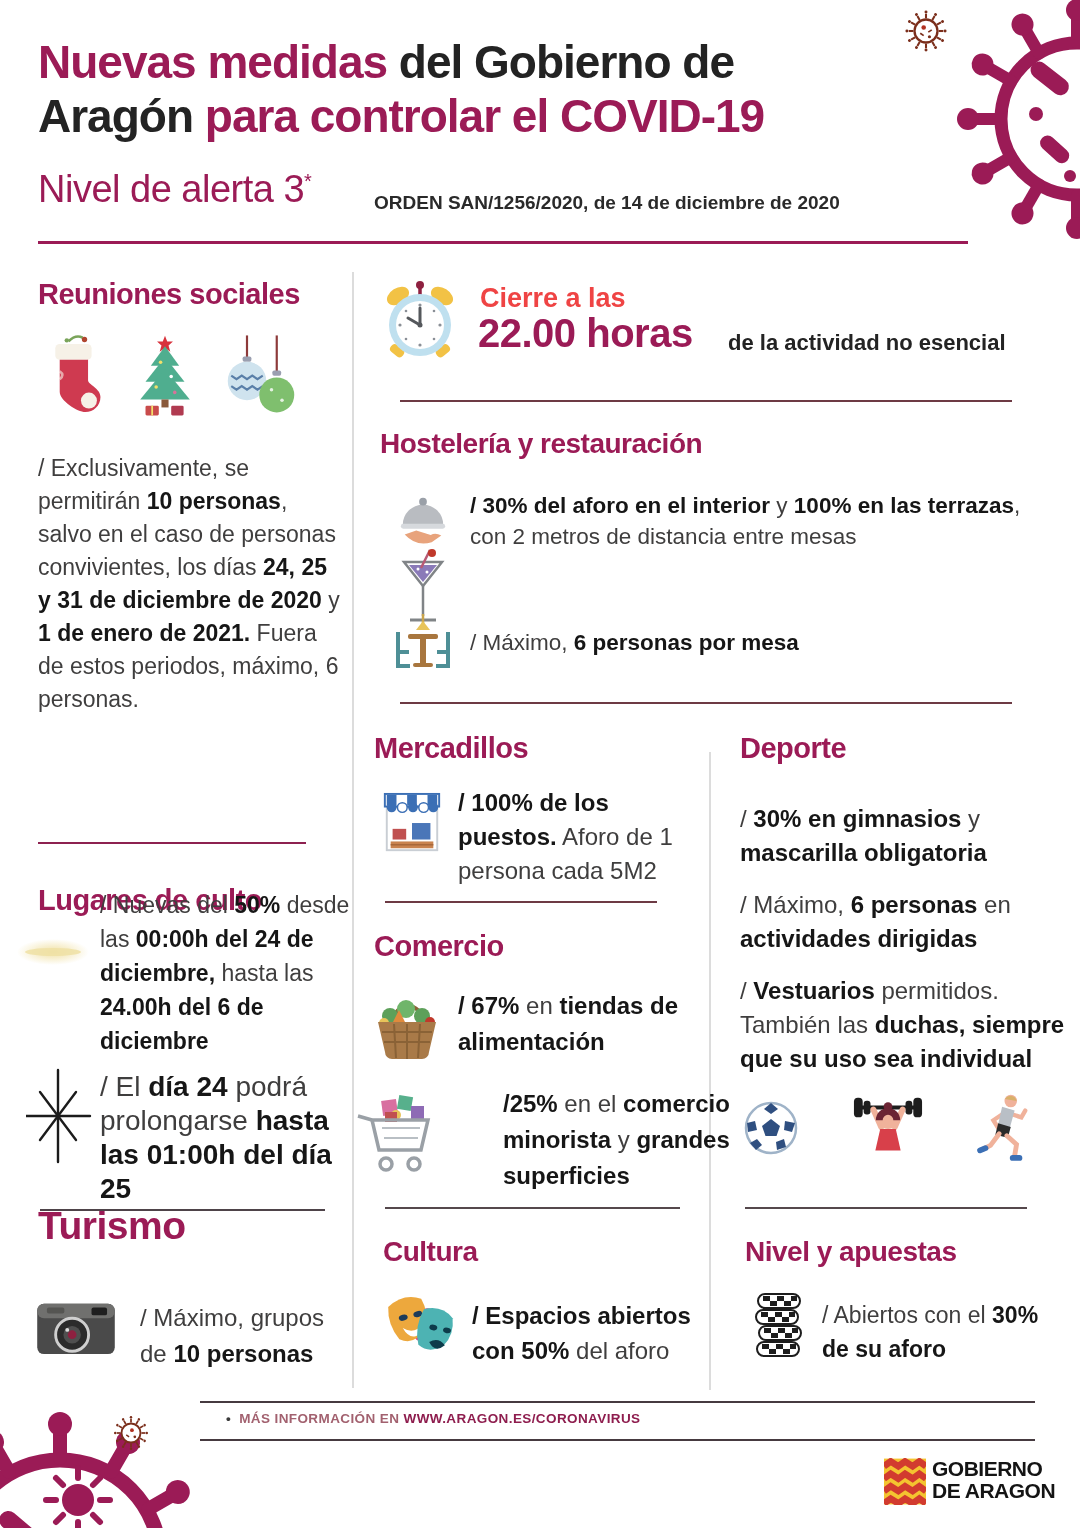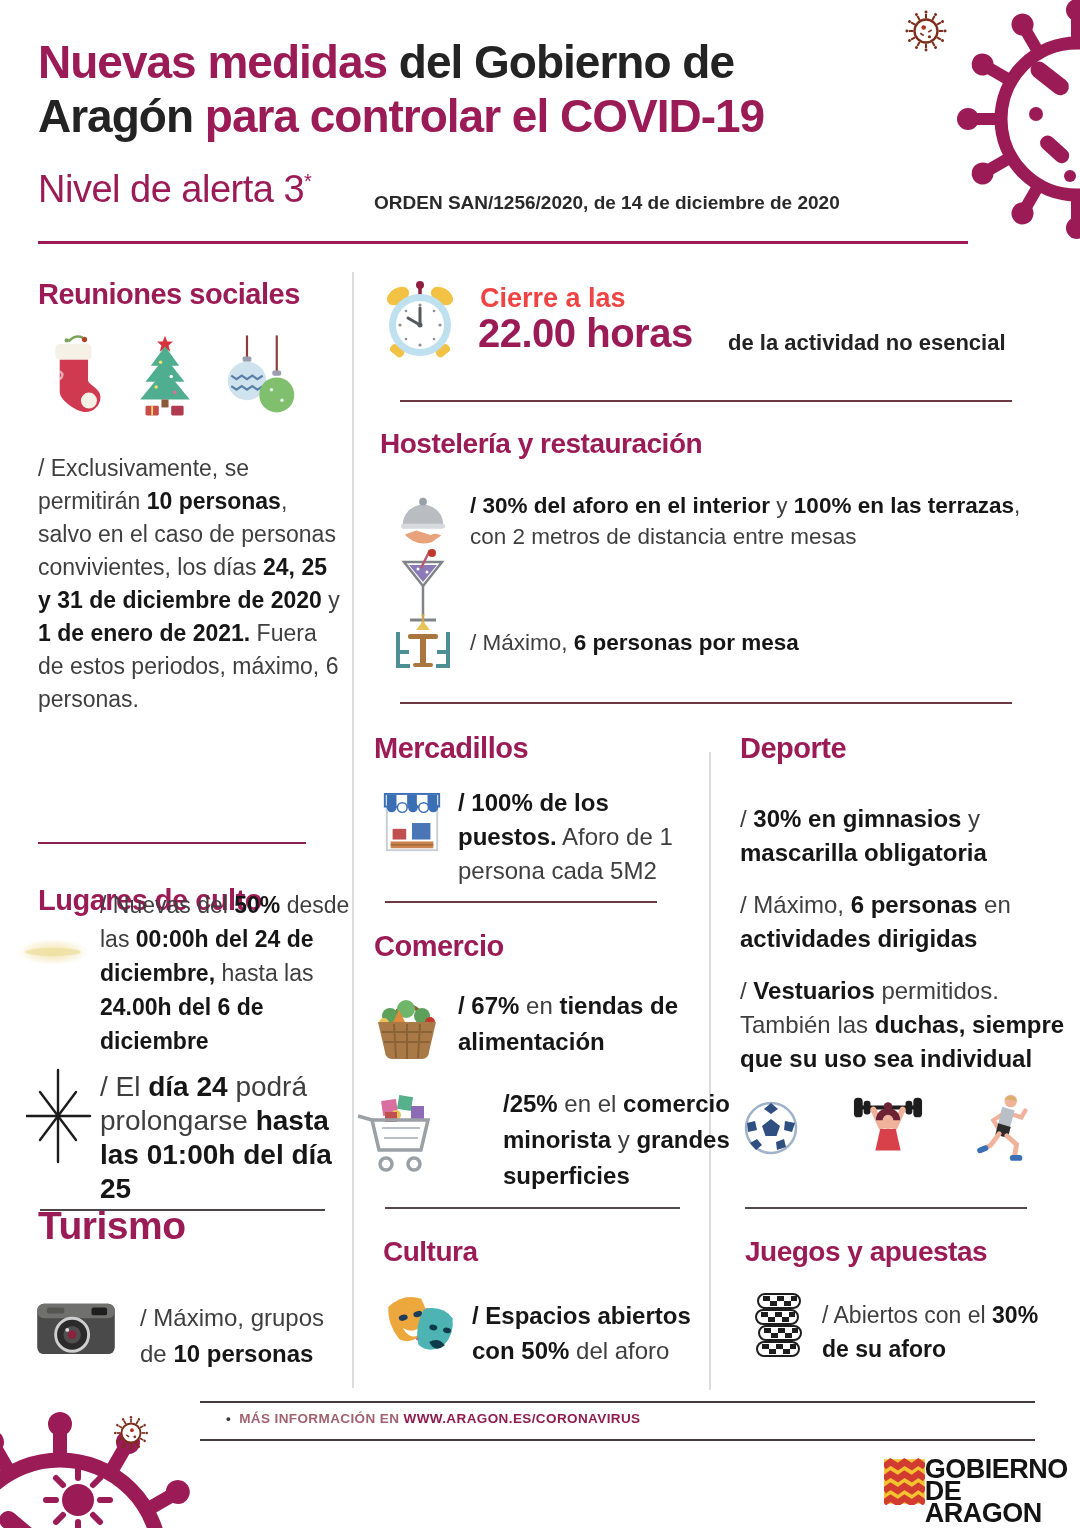--- a/index.html
+++ b/index.html
@@ -79,21 +79,21 @@
   #jueg-icon{left:752px;top:1292px;width:54px;height:68px;}
   #jueg-text{left:822px;top:1298px;width:226px;font-size:23px;line-height:34px;}
   
   #hr-f1{left:200px;top:1401px;width:835px;height:2px;background:#463a40;}
   #hr-f2{left:200px;top:1439px;width:835px;height:2px;background:#463a40;}
   #footer-info{left:226px;top:1411px;font-size:13.5px;letter-spacing:0.4px;color:#a2616f;font-weight:600;}
   #footer-info .bullet{color:#3a3a3a;margin-right:8px;}
   #footer-info .url{color:#8e1d4e;font-weight:800;}
   #logo{left:884px;top:1458px;display:flex;align-items:flex-start;}
   #logo-flag{width:42px;height:47px;}
-  #logo-text{font-size:27px;line-height:22px;font-weight:800;color:#141414;letter-spacing:-0.5px;}
+  #logo-text{margin-left:6px;font-size:21px;line-height:22px;font-weight:800;color:#141414;letter-spacing:-0.5px;}
   #virus-big-bl{left:-100px;top:1400px;width:320px;height:320px;}
   #virus-tiny-bl{left:112px;top:1414px;width:38px;height:38px;}
 </style>
 </head>
 <body>
 
 <div id="page">
 
   <h1 id="title" class="abs"><span><span class="hl">Nuevas medidas</span><span> del Gobierno de</span></span><br><span><span>Aragón </span><span class="hl">para controlar el COVID-19</span></span></h1>
 
@@ -429,21 +429,21 @@
     </g>
     <g transform="rotate(12 52 44)">
       <path d="M36,22 q17,-8 30,3 q5,16 -3,28 q-12,12 -25,5 q-8,-17 -2,-36 z" fill="#4db3b3"></path>
       <ellipse cx="49" cy="38" rx="4" ry="2.8" fill="#0d3b4a"></ellipse>
       <ellipse cx="63" cy="38" rx="4" ry="2.8" fill="#0d3b4a"></ellipse>
       <path d="M48,53 q8,-7 16,0 q-4,5 -8,5 q-4,0 -8,-5 z" fill="#0d3b4a"></path>
     </g>
   </svg>
   <p id="cult-text" class="abs rich"><span class="b">/ Espacios abiertos con 50%</span><span> del aforo</span></p>
 
-  <h2 id="h-juegos" class="sec-h">Juegos y apuestas</h2>
+  <h2 id="h-juegos" class="sec-h">Nivel y apuestas</h2>
   <svg id="jueg-icon" class="abs" viewBox="0 0 54 68">
     <g>
       <rect x="6" y="2" width="42" height="14" rx="7" fill="#ffffff" stroke="#1d1d1d" stroke-width="2"></rect>
       <rect x="11" y="4" width="7" height="5" fill="#1d1d1d"></rect>
         <rect x="25" y="4" width="7" height="5" fill="#1d1d1d"></rect>
       <rect x="39" y="4" width="6" height="5" fill="#1d1d1d"></rect>
         <rect x="18" y="9" width="7" height="5" fill="#1d1d1d"></rect>
       <rect x="32" y="9" width="7" height="5" fill="#1d1d1d"></rect>
       <rect x="4" y="18" width="42" height="14" rx="7" fill="#ffffff" stroke="#1d1d1d" stroke-width="2"></rect>
       <rect x="9" y="20" width="7" height="5" fill="#1d1d1d"></rect>

